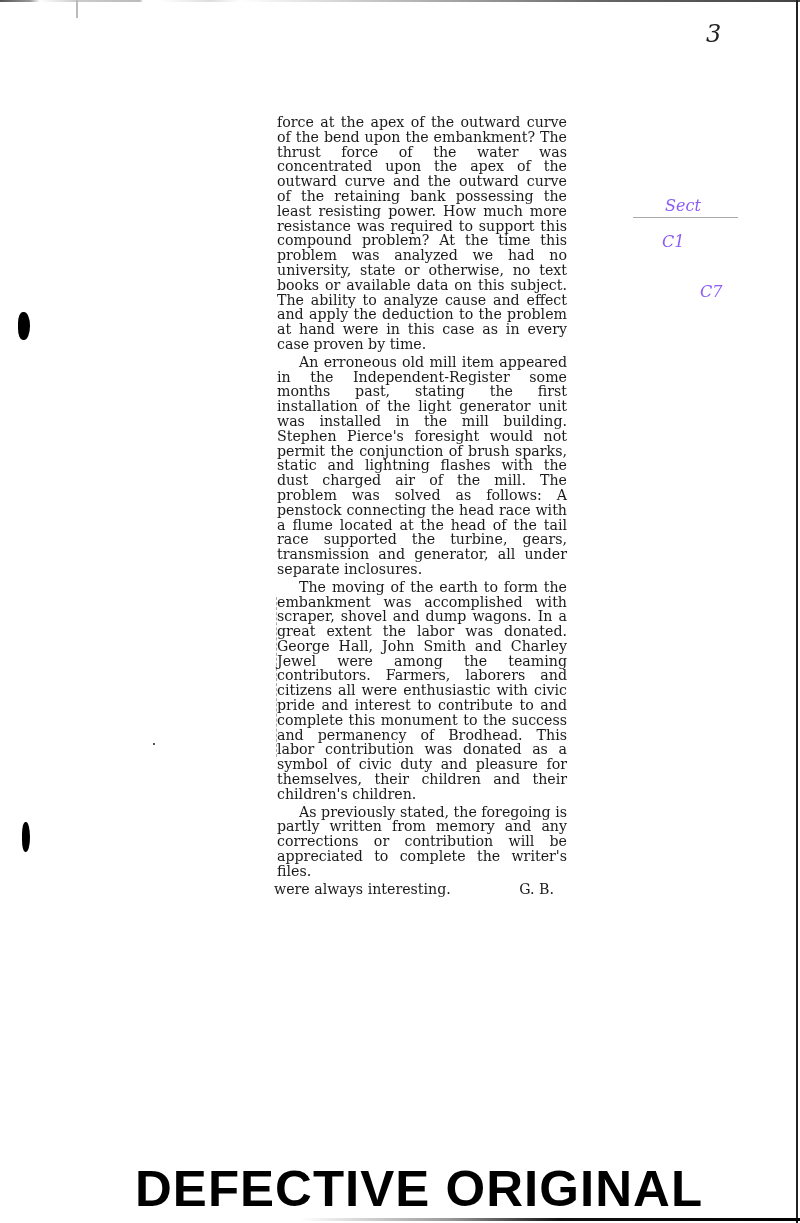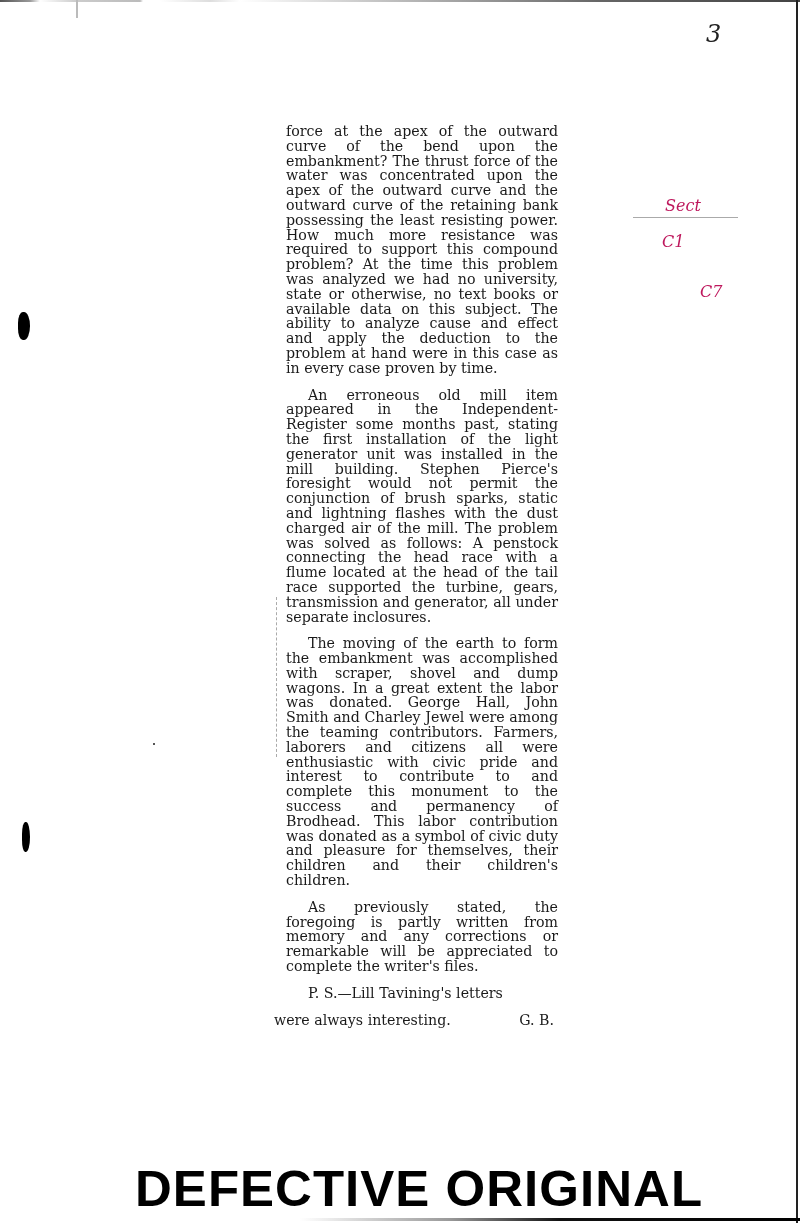--- a/index.html
+++ b/index.html
@@ -1,26 +1,26 @@
 <!DOCTYPE html>
 <html><head>
 <meta charset="utf-8">
 <style>
   html, body { margin:0; padding:0; background:#ffffff; }
   body { width:800px; height:1223px; position:relative; overflow:hidden; font-family:"DejaVu Serif", serif; color:#1a1a1a; }
   .top-rule { position:absolute; top:0; left:0; width:800px; height:2px; background:linear-gradient(to right,#555 0,#999 30px,#fff 40px,#ccc 76px,#bbb 140px,#fff 143px,#fff 160px,#ddd 210px,#fff 240px,#666 600px,#444 795px); }
   .crop-tick { position:absolute; left:76px; top:0; width:2px; height:18px; background:#bbb; }
   .right-border { position:absolute; right:2px; top:0; width:2px; height:1223px; background:#222; }
   .page-number { position:absolute; left:706px; top:20px; font-size:24px; font-family:"DejaVu Serif", serif; font-style:italic; color:#222; }
-  .pencil-note { position:absolute; color:#be185d; font-family:"DejaVu Serif", serif; font-style:italic; font-size:16px; }
+  .pencil-note { position:absolute; color:#8b5cf6; font-family:"DejaVu Serif", serif; font-style:italic; font-size:16px; }
   .pencil-line { position:absolute; left:633px; top:217px; width:105px; height:1px; background:#aaa; }
   .mark { position:absolute; background:#000; border-radius:40% 50% 50% 40%; }
   .dot { position:absolute; width:2px; height:2px; background:#555; }
   .column { position:absolute; left:274px; top:112px; width:296px; font-size:14.2px; line-height:14.8px; text-align:justify; }
-  .column p { margin:12px; text-indent:0; }
+  .column p { margin:3px; text-indent:0; }
   .column p.indent { text-indent:22px; }
   .column .sig-line { display:flex; justify-content:space-between; padding-right:16px; }
   .left-bar { position:absolute; left:276px; top:597px; width:1px; height:160px; border-left:1px dashed #aaa; }
   .stamp { position:absolute; left:135px; top:1160px; font-family:"Liberation Sans", sans-serif; font-weight:bold; font-size:50px; letter-spacing:1px; color:#000; white-space:nowrap; transform:scaleX(1.02); transform-origin:left; }
   .bottom-rule { position:absolute; left:300px; top:1218px; width:500px; height:3px; background:linear-gradient(to right,#fff 0,#999 150px,#111 260px,#000 500px); }
 </style>
 </head>
 <body>
 
 <div class="top-rule"></div>
@@ -37,22 +37,21 @@
 <div class="mark" style="left:18px;top:312px;width:12px;height:28px;"></div>
 <div class="mark" style="left:22px;top:822px;width:8px;height:30px;"></div>
 <div class="dot" style="left:153px;top:743px;"></div>
 
 <div class="left-bar"></div>
 
 <div class="column">
   <p>force at the apex of the outward curve of the bend upon the embankment? The thrust force of the water was concentrated upon the apex of the outward curve and the outward curve of the retaining bank possessing the least resisting power. How much more resistance was required to support this compound problem? At the time this problem was analyzed we had no university, state or otherwise, no text books or available data on this subject. The ability to analyze cause and effect and apply the deduction to the problem at hand were in this case as in every case proven by time.</p>
   <p class="indent">An erroneous old mill item appeared in the Independent-Register some months past, stating the first installation of the light generator unit was installed in the mill building. Stephen Pierce's foresight would not permit the conjunction of brush sparks, static and lightning flashes with the dust charged air of the mill. The problem was solved as follows: A penstock connecting the head race with a flume located at the head of the tail race supported the turbine, gears, transmission and generator, all under separate inclosures.</p>
   <p class="indent">The moving of the earth to form the embankment was accomplished with scraper, shovel and dump wagons. In a great extent the labor was donated. George Hall, John Smith and Charley Jewel were among the teaming contributors. Farmers, laborers and citizens all were enthusiastic with civic pride and interest to contribute to and complete this monument to the success and permanency of Brodhead. This labor contribution was donated as a symbol of civic duty and pleasure for themselves, their children and their children's children.</p>
-  <p class="indent">As previously stated, the foregoing is partly written from memory and any corrections or remarkable will be appreciated to complete the writer's files.</p>
-  <p class="indent">P. S.—Lill Tavining's letters</p>
+  <p class="indent">As previously stated, the foregoing is partly written from memory and any corrections or contribution will be appreciated to complete the writer's files.</p>
   <div class="sig-line">
     <span>were always interesting.</span>
     <span>G. B.</span>
   </div>
 </div>
 
 <div class="stamp">DEFECTIVE ORIGINAL</div>
 <div class="bottom-rule"></div>
 
 </body></html>

